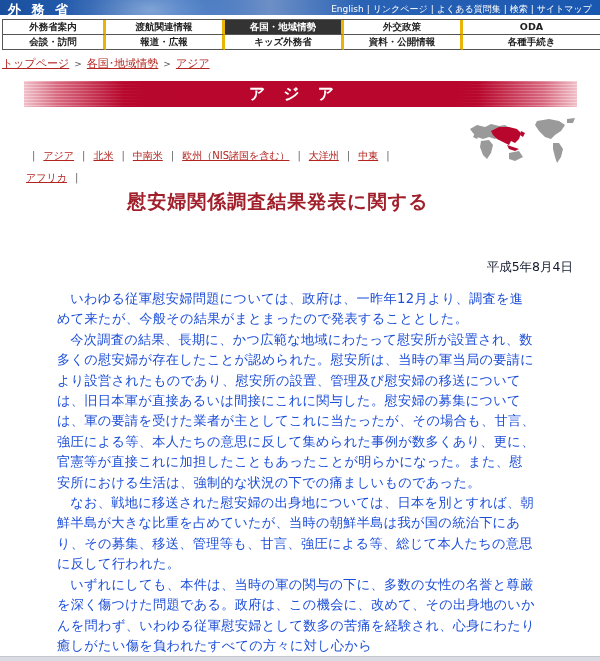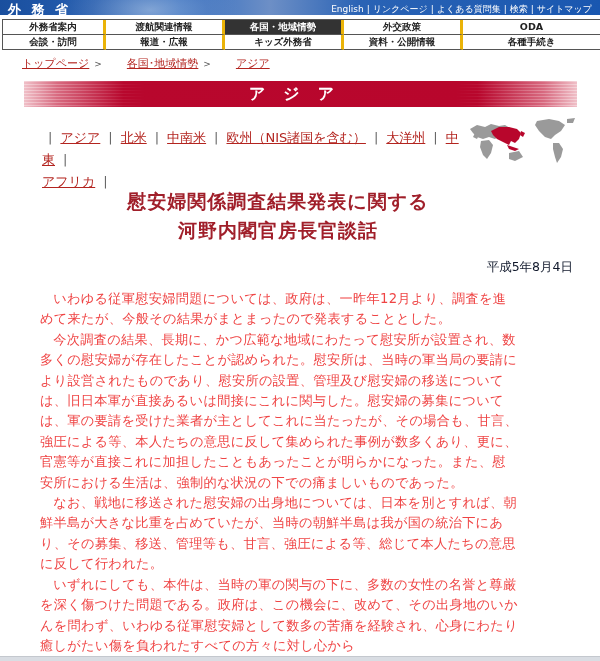--- a/index.html
+++ b/index.html
@@ -35,58 +35,58 @@
   }
   .nav .cell {
     border-right: 3px solid #eab308; border-bottom: 1px solid #555;
     font-size: 9.5px; font-weight: bold; text-align: center; line-height: 14px;
     background: #fff; color: #222; white-space: nowrap; overflow: hidden;
   }
   .nav .cell.active { background: #333; color: #fff; }
 
   
   .breadcrumb { position: absolute; left: 2px; top: 56px; font-size: 11px; color: #b3241f; white-space: nowrap; }
-  .breadcrumb a { color: #b3241f; text-decoration: underline; margin-left: 20px; }
+  .breadcrumb a { color: #b3241f; text-decoration: underline; }
   .breadcrumb .gt { color: #555; margin: 0 5px; font-size: 9px; }
 
   
   .banner {
     position: absolute; left: 24px; top: 81px; width: 553px; height: 26px;
     background: linear-gradient(90deg,
       #f0c0c8 0%, #d86a80 6%, #b8072d 18%, #b8062c 82%, #d86a80 94%, #f0c0c8 100%);
   }
   .banner::before {
     content: ""; position: absolute; inset: 0;
     background: repeating-linear-gradient(180deg, rgba(255,255,255,0.35) 0px, rgba(255,255,255,0.35) 1px, rgba(255,255,255,0) 1px, rgba(255,255,255,0) 3px);
     -webkit-mask: linear-gradient(90deg, #000 0%, transparent 22%, transparent 78%, #000 100%);
             mask: linear-gradient(90deg, #000 0%, transparent 22%, transparent 78%, #000 100%);
   }
   .banner .title {
     position: absolute; left: 0; right: 0; top: 3px; text-align: center;
     color: #fff; font-weight: bold; font-size: 16px; letter-spacing: 18px;
   }
 
   
-  .regions { position: absolute; left: 26px; top: 127px; width: 420px; font-size: 13px; line-height: 22px; color: #444; margin-left: 16px; }
+  .regions { position: absolute; left: 26px; top: 145px; width: 420px; font-size: 10px; line-height: 22px; color: #444; }
   .regions a { color: #b3241f; text-decoration: underline; }
   .regions .bar { margin: 0 8px; color: #666; }
 
   .worldmap { position: absolute; left: 465px; top: 115px; width: 120px; height: 50px; }
 
   
   .doc-title {
     position: absolute; left: 0; width: 556px; top: 187px; text-align: center;
     color: #a01f2a; font-size: 19px; font-weight: bold; line-height: 29px; letter-spacing: 1px;
   }
 
   .date { position: absolute; right: 27px; top: 259px; font-size: 12.5px; color: #0f172a; }
 
   .body-text {
-    position: absolute; left: 40px; top: 289px; width: 478px;
-    font-size: 13.2px; line-height: 20.4px; color: #ef4444; letter-spacing: 0.3px;
+    position: absolute; left: 57px; top: 289px; width: 478px;
+    font-size: 13.2px; line-height: 20.4px; color: #1d4ed8; letter-spacing: 0.3px;
   }
   .body-text p { text-indent: 1em; }
 
   .hscroll {
     position: absolute; left: 0; top: 656px; width: 600px; height: 5px;
     background: #d9dde3; border-top: 1px solid #c4c8ce;
   }
 </style>
 </head>
 <body>
@@ -136,21 +136,20 @@
   </g>
   <g fill="#b8062c">
     <path d="M26 16 L34 12 L44 12 L52 14 L56 18 L54 24 L50 28 L46 26 L44 30 L40 28 L36 26 L32 24 L28 20 Z"></path>
     <path d="M42 30 L48 32 L54 34 L50 36 L44 34 Z"></path>
     <path d="M56 16 L60 18 L58 22 L55 20 Z"></path>
   </g>
 </svg>
 
 <div class="doc-title">
   <div>慰安婦関係調査結果発表に関する</div>
-  <div>河野内閣官房長官談話</div>
 </div>
 
 <div class="date">平成5年8月4日</div>
 
 <div class="body-text">
   <p>いわゆる従軍慰安婦問題については、政府は、一昨年12月より、調査を進めて来たが、今般その結果がまとまったので発表することとした。</p>
   <p>今次調査の結果、長期に、かつ広範な地域にわたって慰安所が設置され、数多くの慰安婦が存在したことが認められた。慰安所は、当時の軍当局の要請により設営されたものであり、慰安所の設置、管理及び慰安婦の移送については、旧日本軍が直接あるいは間接にこれに関与した。慰安婦の募集については、軍の要請を受けた業者が主としてこれに当たったが、その場合も、甘言、強圧による等、本人たちの意思に反して集められた事例が数多くあり、更に、官憲等が直接これに加担したこともあったことが明らかになった。また、慰安所における生活は、強制的な状況の下での痛ましいものであった。</p>
   <p>なお、戦地に移送された慰安婦の出身地については、日本を別とすれば、朝鮮半島が大きな比重を占めていたが、当時の朝鮮半島は我が国の統治下にあり、その募集、移送、管理等も、甘言、強圧による等、総じて本人たちの意思に反して行われた。</p>
   <p>いずれにしても、本件は、当時の軍の関与の下に、多数の女性の名誉と尊厳を深く傷つけた問題である。政府は、この機会に、改めて、その出身地のいかんを問わず、いわゆる従軍慰安婦として数多の苦痛を経験され、心身にわたり癒しがたい傷を負われたすべての方々に対し心から</p>
 </div>

